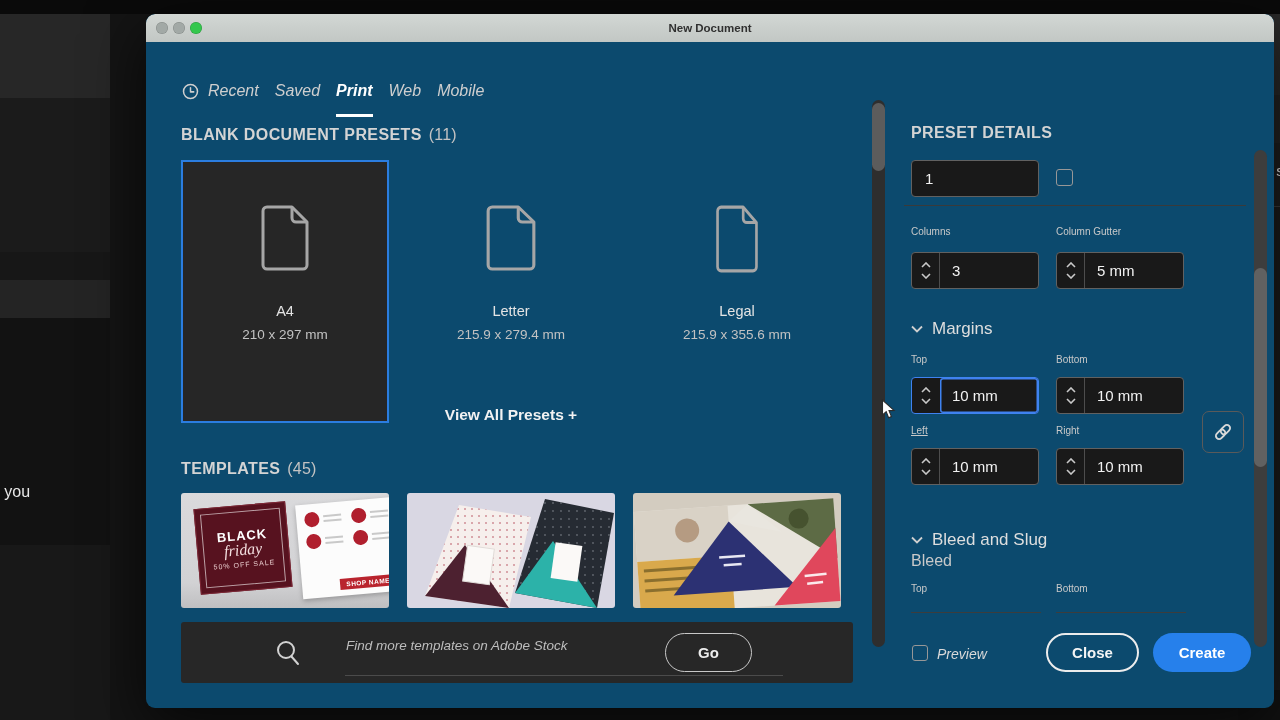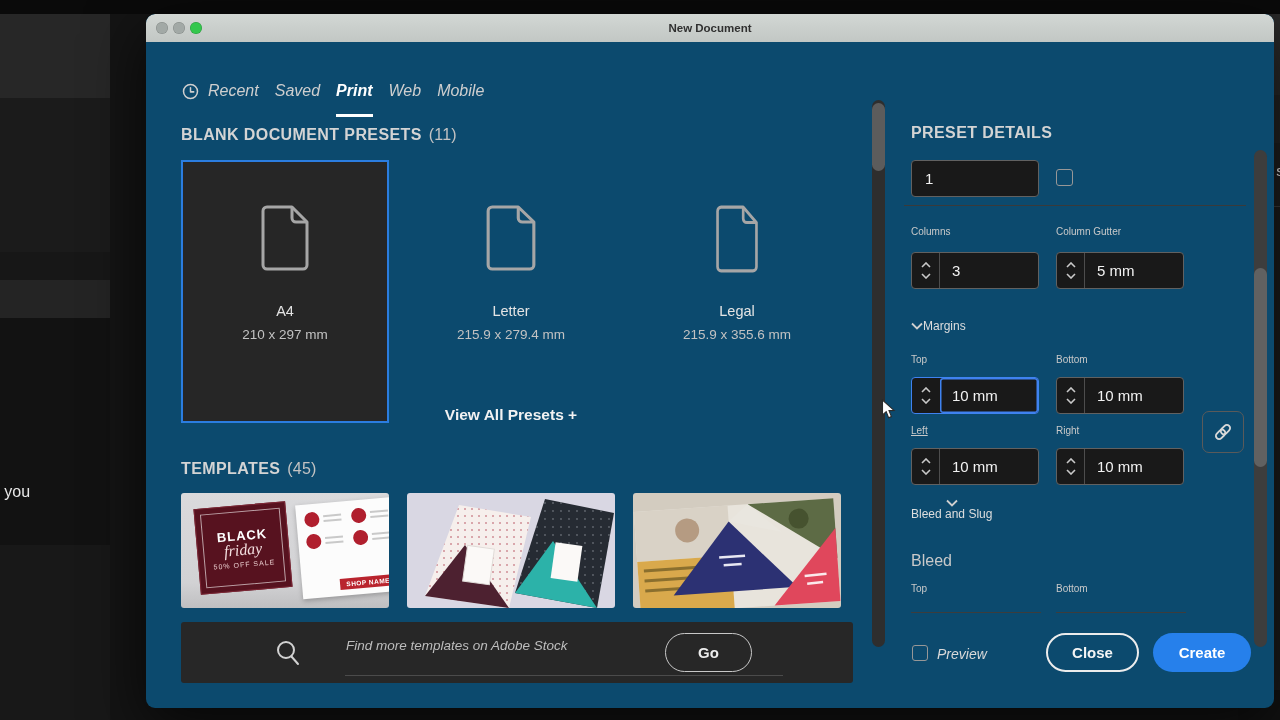--- a/index.html
+++ b/index.html
@@ -91,21 +91,21 @@
   .field { position:absolute; width:128px; height:37px; background:#191919; border:1.5px solid #616161; border-radius:4px; display:flex; }
   .field .stepper { width:28px; border-right:1px solid #4d4d4d; display:flex; flex-direction:column; align-items:center; justify-content:center; gap:5px; flex:none; }
   .field.focused { border-color:#3f82f0; }
   .field.focused .stepper { border-right:none; }
   .field.focused .valbox { box-shadow:inset 0 0 0 1.5px #3f82f0; border-radius:3px; }
   .valbox { flex:1; display:flex; min-width:0; }
   .valbox input { flex:1; min-width:0; background:transparent; border:none; outline:none; color:#f2f2f2; font-size:15px;
     padding-left:12px; font-family:inherit; }
   .chev-btn { line-height:0; cursor:default; }
 
-  .sect-hdr { position:absolute; display:flex; align-items:center; font-size:12px; color:#dedede; }
+  .sect-hdr { position:absolute; display:flex; align-items:center; gap:9px; font-size:17px; color:#dedede; }
   .checkbox { position:absolute; width:17px; height:17px; border:1.8px solid #979797; border-radius:3px; background:transparent; }
   .link-btn { position:absolute; left:1056px; top:397px; width:42px; height:42px; border:1.5px solid #5a5a5a; border-radius:7px;
     display:flex; align-items:center; justify-content:center; background:transparent; }
   .mini-underline { position:absolute; width:130px; height:1px; background:#3d3d3d; }
 
   .btn-close { position:absolute; left:900px; top:619px; width:93px; height:39px; border:2px solid #ececec; border-radius:20px;
     background:transparent; color:#f5f5f5; font-size:15px; font-weight:700; font-family:inherit; }
   .btn-create { position:absolute; left:1007px; top:619px; width:98px; height:39px; border:none; border-radius:20px;
     color:#fff; font-size:15px; font-weight:700; font-family:inherit; }
   .preview-label { position:absolute; left:791px; top:632px; font-size:14px; color:#d9d9d9;font-style:italic; }
@@ -432,21 +432,21 @@
 
     <div class="link-btn">
       <svg width="22" height="22" viewBox="0 0 24 24">
         <g transform="rotate(-45 12 12)" fill="none" stroke="#d8d8d8" stroke-width="2">
           <rect x="2.5" y="8.5" width="11.5" height="7" rx="3.5"></rect>
           <rect x="10" y="8.5" width="11.5" height="7" rx="3.5"></rect>
         </g>
       </svg>
     </div>
 
-    <div class="sect-hdr" style="left:765px;top:485px;flex-direction:column;">
+    <div class="sect-hdr" style="left:765px;top:516px;">
       <svg width="12" height="8" viewBox="0 0 12 8" fill="none">
           <path d="M1 1.5 L6 6.5 L11 1.5" stroke="#cfcfcf" stroke-width="1.8"></path>
         </svg>
       <span>Bleed and Slug</span>
     </div>
     <div class="fld-label" style="left:765px;top:538px;font-size:16px;">Bleed</div>
     <div class="fld-label" style="left:765px;top:569px;">Top</div>
     <div class="fld-label" style="left:910px;top:569px;">Bottom</div>
     <div class="mini-underline" style="left:765px;top:598px;"></div>
     <div class="mini-underline" style="left:910px;top:598px;"></div>

